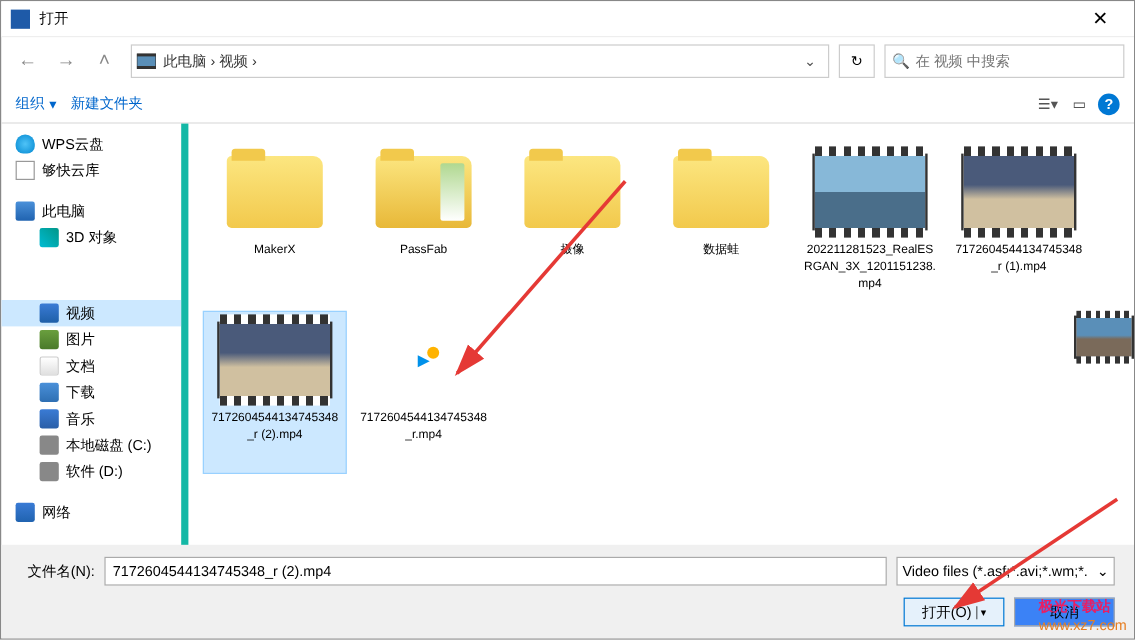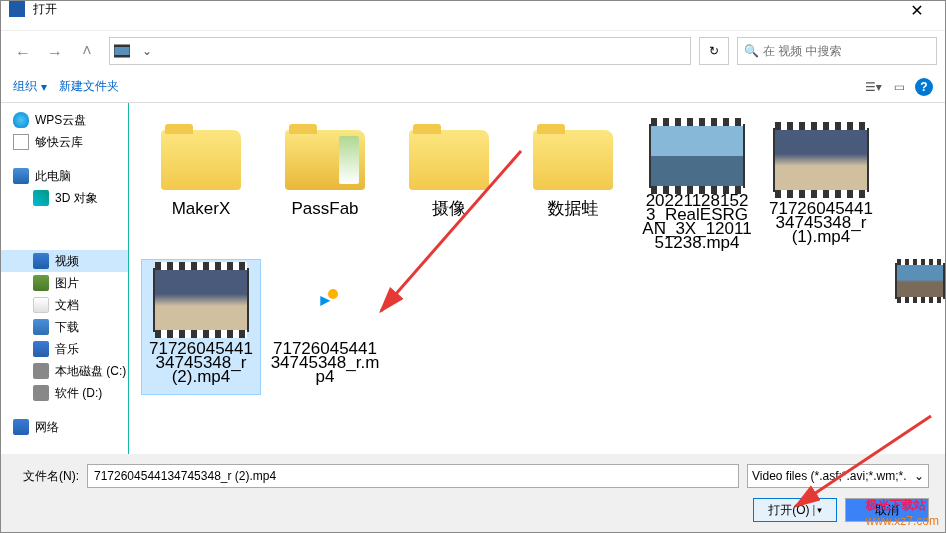--- a/index.html
+++ b/index.html
@@ -1,18 +1,18 @@
 <!DOCTYPE html>
 <html><head>
   <meta charset="utf-8">
   <style>
     * { margin: 0; padding: 0; box-sizing: border-box; font-family: "Microsoft YaHei", "Segoe UI", sans-serif; font-size: 12px; }
     body { background: #fff; width: 946px; height: 533px; border: 1px solid #888; position: relative; overflow: hidden; }
     
-    .titlebar { height: 30px; display: flex; padding: 0 8px; background: #fff; border-bottom: 1px solid #eee; }
+    .titlebar { height: 30px; display: flex; align-items: center; padding: 0 8px; background: #fff; border-bottom: 1px solid #eee; }
     .titlebar .app-icon { width: 16px; height: 16px; background: #1e5aa8; margin-right: 8px; }
     .titlebar .title { flex: 1; color: #000; }
     .titlebar .close { width: 40px; text-align: center; font-size: 16px; cursor: pointer; }
     
     .navbar { height: 40px; display: flex; align-items: center; padding: 0 8px; gap: 4px; }
     .nav-btn { width: 28px; height: 28px; display: flex; align-items: center; justify-content: center; color: #888; cursor: pointer; font-size: 16px; }
     .addr-bar { flex: 1; height: 28px; border: 1px solid #ccc; display: flex; align-items: center; padding: 0 4px; margin: 0 4px; }
     .addr-icon { width: 16px; height: 16px; margin-right: 6px; }
     .addr-text { flex: 1; color: #333; }
     .addr-dropdown { padding: 0 6px; color: #555; cursor: pointer; }
@@ -22,21 +22,21 @@
     .search-icon { color: #888; margin-right: 4px; }
     
     .toolbar { height: 32px; display: flex; align-items: center; padding: 0 12px; border-bottom: 1px solid #ddd; }
     .tool-link { color: #0066cc; cursor: pointer; margin-right: 4px; }
     .tool-sep { margin: 0 4px; color: #ccc; }
     .toolbar-right { margin-left: auto; display: flex; align-items: center; gap: 8px; }
     .view-btn { cursor: pointer; padding: 2px; color: #555; }
     .help-btn { width: 18px; height: 18px; border-radius: 50%; background: #0078d4; color: #fff; display: flex; align-items: center; justify-content: center; font-weight: bold; cursor: pointer; }
     
     .main { display: flex; height: 356px; }
-    .sidebar { width: 128px; border-right: 1px solid #14b8a6; padding: 6px 0; overflow-y: auto; }
+    .sidebar { width: 156px; border-right: 6px solid #14b8a6; padding: 6px 0; overflow-y: auto; }
     .sidebar-item { height: 22px; display: flex; align-items: center; padding-left: 12px; cursor: pointer; font-size: 12px; }
     .sidebar-item.indent { padding-left: 32px; }
     .sidebar-item.active { background: #cce8ff; margin-top: 41px; }
     .sidebar-item .icon { width: 16px; height: 16px; margin-right: 6px; flex-shrink: 0; }
     .sidebar-spacer { height: 12px; }
     
     .icon-cloud { background: radial-gradient(circle, #4fc3f7, #0288d1); border-radius: 50% 50% 40% 40%; }
     .icon-doc { background: #fff; border: 1px solid #999; }
     .icon-pc { background: linear-gradient(#4a90d9, #2063b0); border-radius: 2px; }
     .icon-3d { background: linear-gradient(45deg, #00bcd4, #009688); border-radius: 2px; }
@@ -57,21 +57,21 @@
     .folder-thumb::before { content: ''; position: absolute; top: -6px; left: 4px; width: 28px; height: 10px; background: #f2c94c; border-radius: 3px 3px 0 0; }
     .folder-thumb.open { background: linear-gradient(#fce680, #e8b838); }
     .folder-thumb.open::after { content: ''; position: absolute; right: 6px; top: 6px; width: 20px; height: 48px; background: linear-gradient(#b0d890, #fff); border-radius: 2px; }
     .video-thumb { width: 100px; height: 64px; background: linear-gradient(to bottom, #5a8fb8 45%, #7a6a5a 55%); border: 2px solid #333; position: relative; }
     .video-thumb.landscape { background: linear-gradient(to bottom, #87b8d8 50%, #4a6e8a 50%); }
     .video-thumb.thumb-night { background: linear-gradient(to bottom, #4a5a7a 40%, #d0c0a0 60%); }
     .video-thumb::before, .video-thumb::after { content: ''; position: absolute; left: 0; right: 0; height: 8px; background: repeating-linear-gradient(90deg, #333 0 6px, #fff 6px 12px); }
     .video-thumb::before { top: -8px; }
     .video-thumb::after { bottom: -8px; }
     .app-thumb { width: 70px; height: 70px; display: flex; align-items: center; justify-content: center; font-size: 50px; color: #0091ea; font-weight: bold; }
-    .file-label { text-align: center; font-size: 17px; line-height: 14px; word-break: break-all; max-width: 110px; color: #000; }
+    .file-label { text-align: center; font-size: 10px; line-height: 14px; word-break: break-all; max-width: 110px; color: #000; }
     
     .side-thumb { position: absolute; right: 0; top: 262px; width: 50px; height: 36px; background: linear-gradient(to bottom, #5a8fb8 45%, #7a6a5a 55%); border: 2px solid #333; }
     .side-thumb::before, .side-thumb::after { content: ''; position: absolute; left: 0; right: 0; height: 6px; background: repeating-linear-gradient(90deg, #333 0 4px, #fff 4px 8px); }
     .side-thumb::before { top: -6px; }
     .side-thumb::after { bottom: -6px; }
     
     .footer { position: absolute; bottom: 0; left: 0; right: 0; padding: 10px 16px; background: #f0f0f0; }
     .filename-row { display: flex; align-items: center; margin-bottom: 10px; }
     .filename-label { width: 70px; text-align: right; padding-right: 8px; }
     .filename-input { flex: 1; height: 24px; border: 1px solid #aaa; padding: 0 6px; margin-right: 8px; background: #fff; }
@@ -97,20 +97,21 @@
 <div class="navbar">
   <div class="nav-btn">←</div>
   <div class="nav-btn">→</div>
   <div class="nav-btn">˄</div>
   <div class="addr-bar">
     <svg class="addr-icon" viewBox="0 0 16 16">
         <rect width="16" height="12" y="2" fill="#5a8fb8" stroke="#333"></rect>
         <rect width="16" height="2" y="2" fill="#333"></rect>
         <rect width="16" height="2" y="12" fill="#333"></rect>
       </svg>
+    <div class="addr-text">此电脑 › 视频 ›</div>
     <div class="addr-dropdown">⌄</div>
   </div>
   <div class="refresh-btn">↻</div>
   <div class="search-box">
     <span class="search-icon">🔍</span>
     <input type="text" placeholder="在 视频 中搜索" style="">
   </div>
 </div>
 
 <div class="toolbar">

